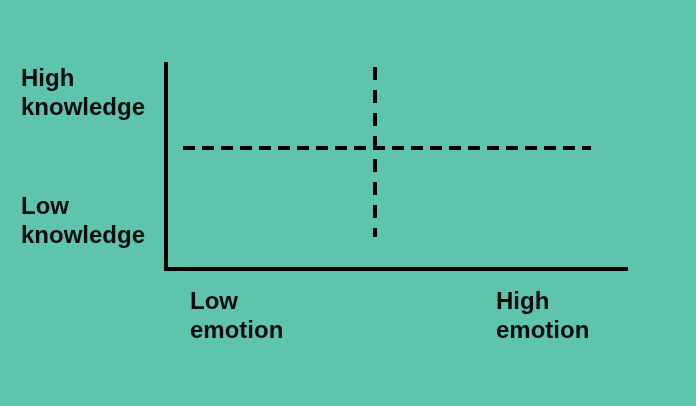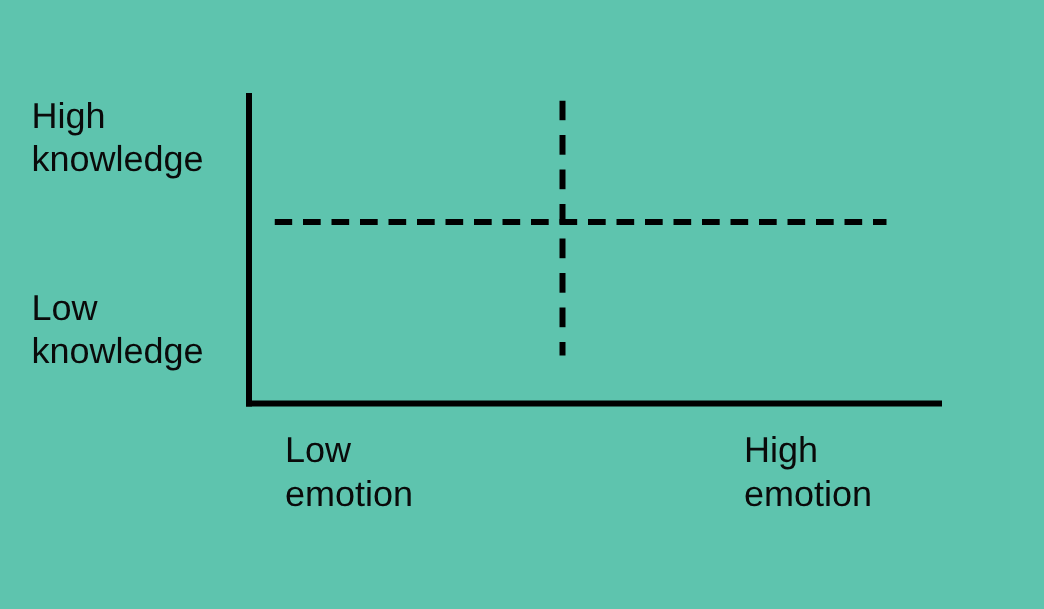--- a/index.html
+++ b/index.html
@@ -58,21 +58,21 @@
     background-size: 4px 23px;
     background-repeat: repeat-y;
   }
 
   
   .axis-label {
     position: absolute;
     color: #0a0a0a;
     font-size: 24px;
     line-height: 29px;
-    font-weight: 400;
+    font-weight: 700;
     white-space: pre-line;
     letter-spacing: 0px;
   }
   .label-high-knowledge { left: 21px;  top: 63px;  }
   .label-low-knowledge  { left: 21px;  top: 191px; }
   .label-low-emotion    { left: 190px; top: 286px; }
   .label-high-emotion   { left: 496px; top: 286px; }
 </style>
 </head>
 <body>

